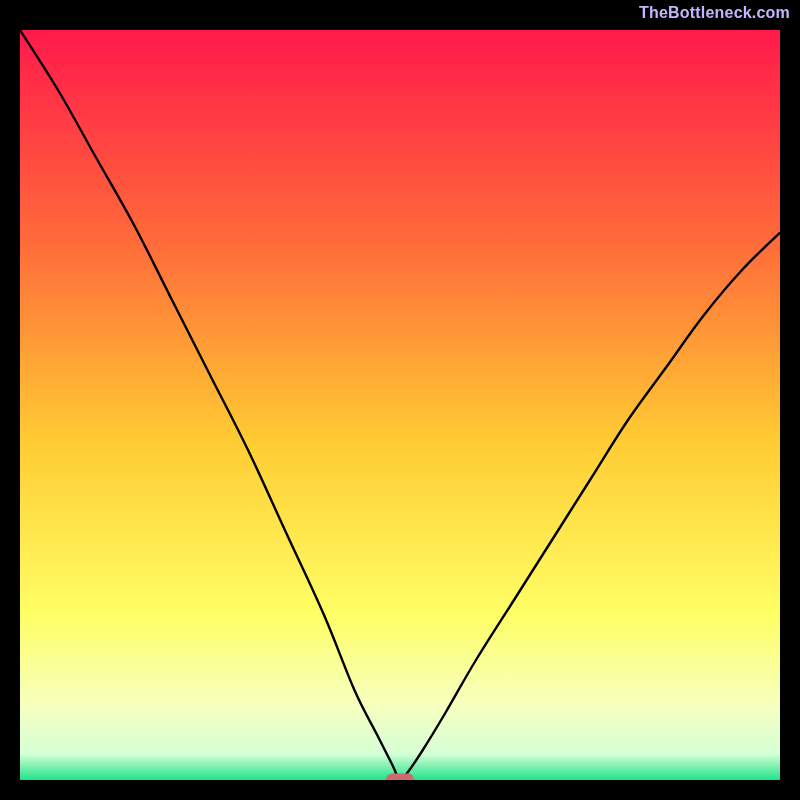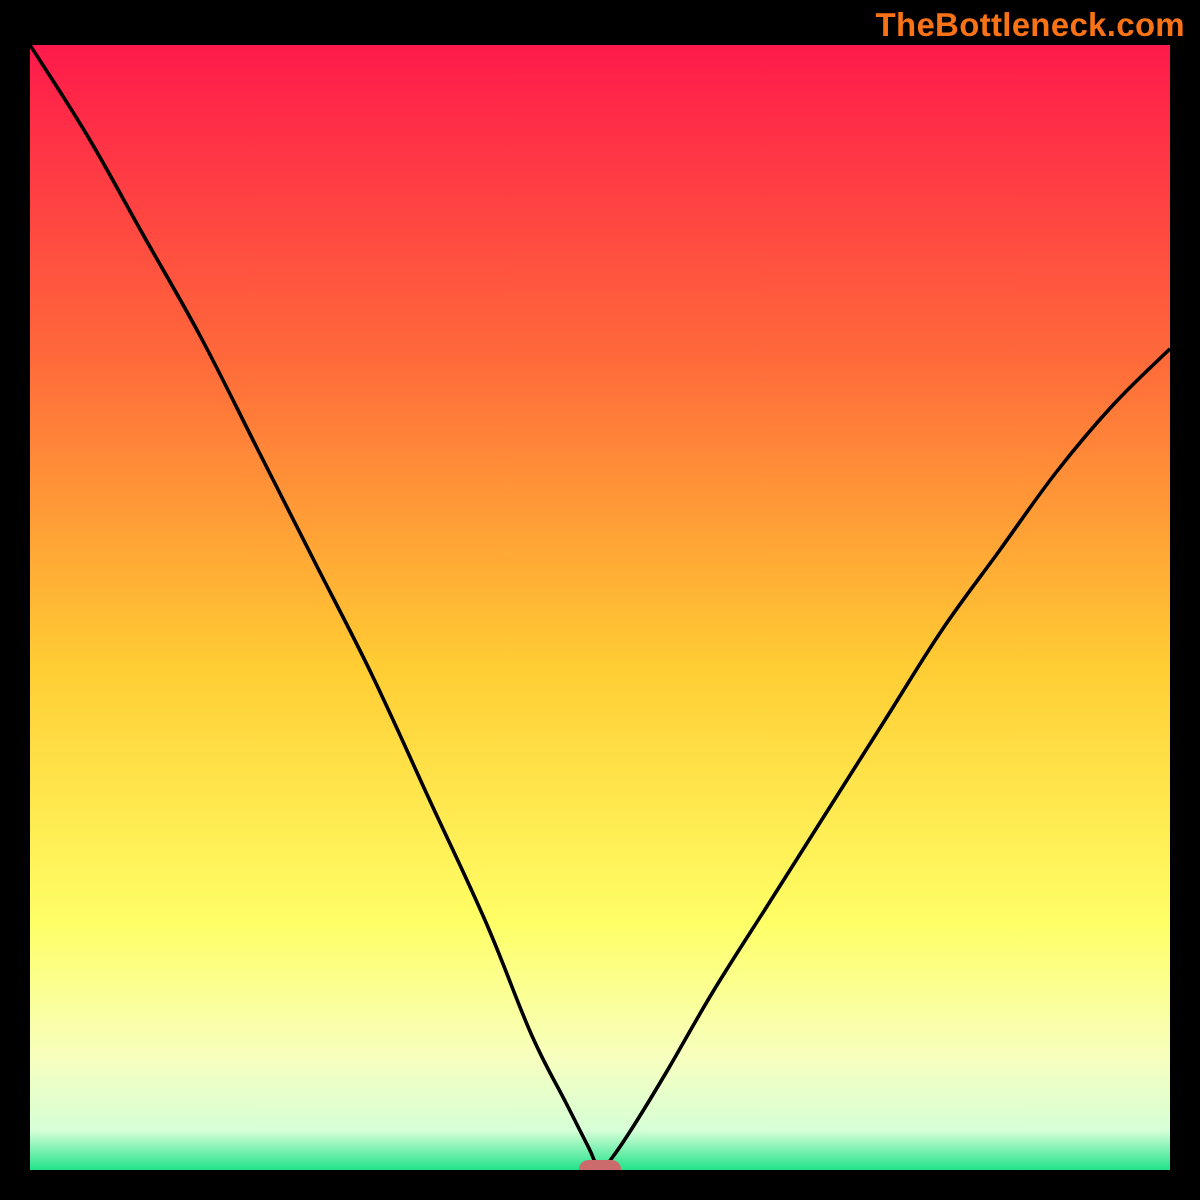--- a/index.html
+++ b/index.html
@@ -14,22 +14,22 @@
   .frame {
     position: relative;
     width: 800px;
     height: 800px;
     background: #000;
   }
   .watermark {
     position: absolute;
     top: 4px;
     right: 10px;
-    color: #f97316;
-    font-size: 22px;
+    color: #c4b5fd;
+    font-size: 16px;
     font-weight: 600;
     letter-spacing: 0.2px;
     z-index: 10;
   }
   .plot-wrap {
     position: absolute;
     left: 20px;
     top: 30px;
     width: 760px;
     height: 750px;

